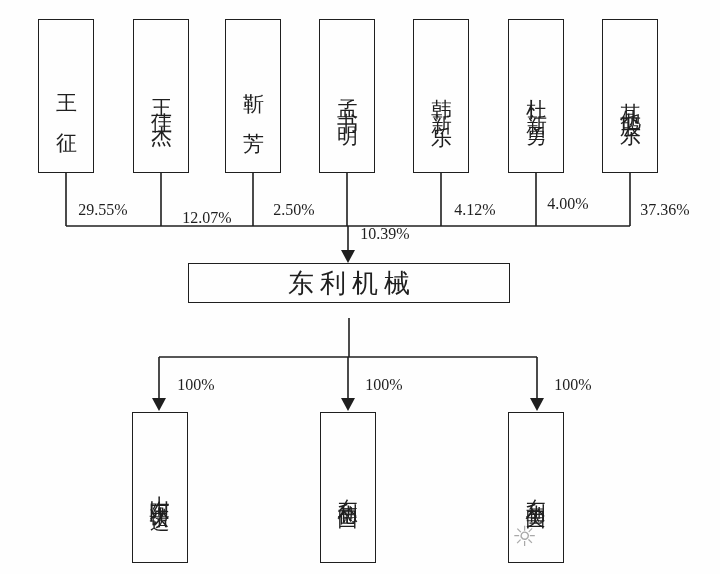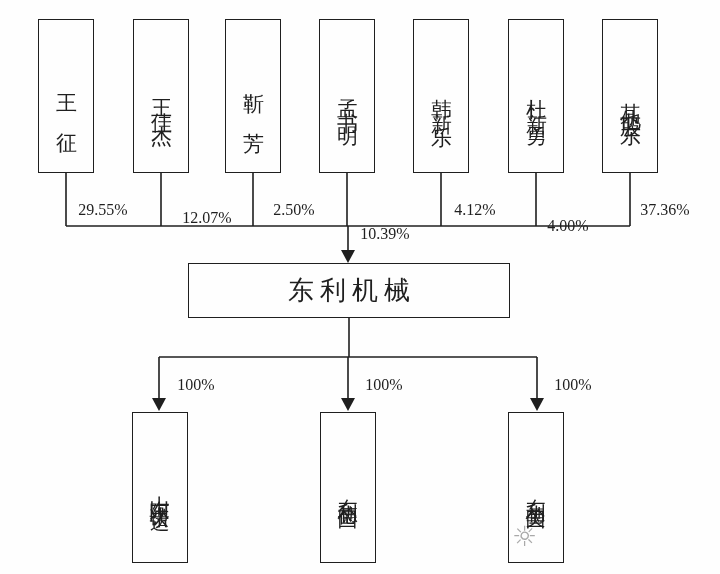--- a/index.html
+++ b/index.html
@@ -44,41 +44,41 @@
   .tbox { top: 19px; width: 56px; height: 154px; }
   #sh0 { left: 38px; }
   #sh1 { left: 133px; }
   #sh2 { left: 225px; }
   #sh3 { left: 319px; }
   #sh4 { left: 413px; }
   #sh5 { left: 508px; }
   #sh6 { left: 602px; }
   
   #company {
-    left: 188px; top: 263px; width: 322px; height: 55px;
+    left: 188px; top: 263px; width: 322px; height: 40px;
     font-size: 26px; letter-spacing: 6px; text-indent: 6px;
   }
   
   .sbox { top: 412px; width: 56px; height: 151px; }
   #sub0 { left: 132px; }
   #sub1 { left: 320px; }
   #sub2 { left: 508px; }
   .pct {
     position: absolute;
     transform: translate(-50%, -50%);
     font-size: 16px;
     white-space: nowrap;
     line-height: 1;
   }
   .p0 { left: 103px; top: 210px; }
   .p1 { left: 207px; top: 210px; margin-top: 8px; }
   .p2 { left: 294px; top: 210px; }
   .p3 { left: 385px; top: 210px; margin-top: 24px; }
   .p4 { left: 475px; top: 210px; }
-  .p5 { left: 568px; top: 226px; }
+  .p5 { left: 568px; top: 204px; }
   .p6 { left: 665px; top: 210px; text-align: center; }
   .q0 { left: 196px; top: 385px; }
   .q1 { left: 384px; top: 385px; }
   .q2 { left: 573px; top: 385px; }
   #watermark {
     position: absolute;
     left: 512px; top: 523px;
     display: flex;
     align-items: center;
     gap: 5px;

